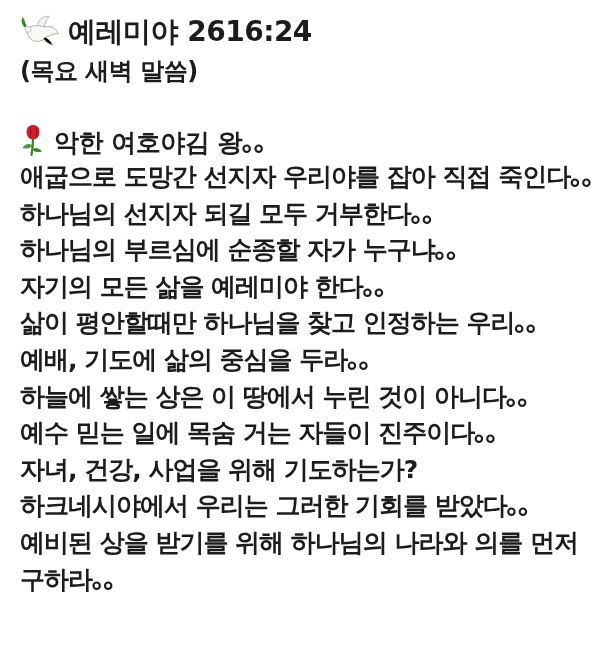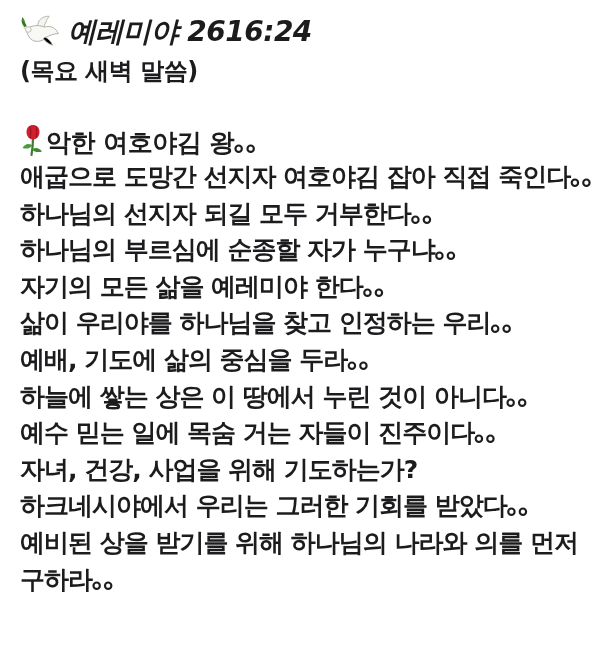--- a/index.html
+++ b/index.html
@@ -16,34 +16,34 @@
   }
   .header-line {
     display: flex;
     align-items: center;
     gap: 8px;
     height: 40px;
     font-size: 28px;
     font-weight: 600;
     letter-spacing: -0.5px;
     white-space: nowrap;
-    font-style: italic;
   }
   .subtitle-line {
     height: 38px;
     line-height: 38px;
     font-size: 24px;
     font-weight: 600;
     letter-spacing: -0.5px;
     white-space: nowrap;
   }
   .spacer { height: 32px; }
   .intro-line {
     display: flex;
     align-items: center;
+    gap: 8px;
     height: 37px;
     font-size: 25px;
     font-weight: 600;
     letter-spacing: -0.5px;
     white-space: nowrap;
   }
   .body-line {
     height: 36.6px;
     line-height: 36.6px;
     font-size: 25px;
@@ -92,25 +92,25 @@
         <path d="M12.5 25 C16 23 19.5 24 22 27.5 C17.5 29 14 27.5 12.5 26 Z" fill="#418a30"></path>
 
         <path d="M6.5 8 C6.5 3.5 9.5 1 13 1 C16.5 1 19.5 3.5 19.5 8 C19.5 12.5 16.5 15.5 13 15.5 C9.5 15.5 6.5 12.5 6.5 8 Z" fill="#d01f2e"></path>
         <path d="M10 2.5 C11 6 11 10.5 10.2 14" stroke="#a0121f" stroke-width="1.2" fill="none"></path>
         <path d="M16 2.5 C17 6 17 10 16.2 13.5" stroke="#a0121f" stroke-width="1.2" fill="none"></path>
       </svg>
     </span>
     <span>악한 여호야김 왕｡｡</span>
   </div>
 
-  <div class="body-line">애굽으로 도망간 선지자 여호야김 잡아 직접 죽인다｡｡</div>
+  <div class="body-line">애굽으로 도망간 선지자 우리야를 잡아 직접 죽인다｡｡</div>
   <div class="body-line">하나님의 선지자 되길 모두 거부한다｡｡</div>
   <div class="body-line">하나님의 부르심에 순종할 자가 누구냐｡｡</div>
   <div class="body-line">자기의 모든 삶을 예레미야 한다｡｡</div>
-  <div class="body-line">삶이 우리야를 하나님을 찾고 인정하는 우리｡｡</div>
+  <div class="body-line">삶이 평안할때만 하나님을 찾고 인정하는 우리｡｡</div>
   <div class="body-line">예배, 기도에 삶의 중심을 두라｡｡</div>
   <div class="body-line">하늘에 쌓는 상은 이 땅에서 누린 것이 아니다｡｡</div>
   <div class="body-line">예수 믿는 일에 목숨 거는 자들이 진주이다｡｡</div>
   <div class="body-line">자녀, 건강, 사업을 위해 기도하는가?</div>
   <div class="body-line">하크네시야에서 우리는 그러한 기회를 받았다｡｡</div>
   <div class="body-line">예비된 상을 받기를 위해 하나님의 나라와 의를 먼저</div>
   <div class="body-line">구하라｡｡</div>
 
 </div>
 

